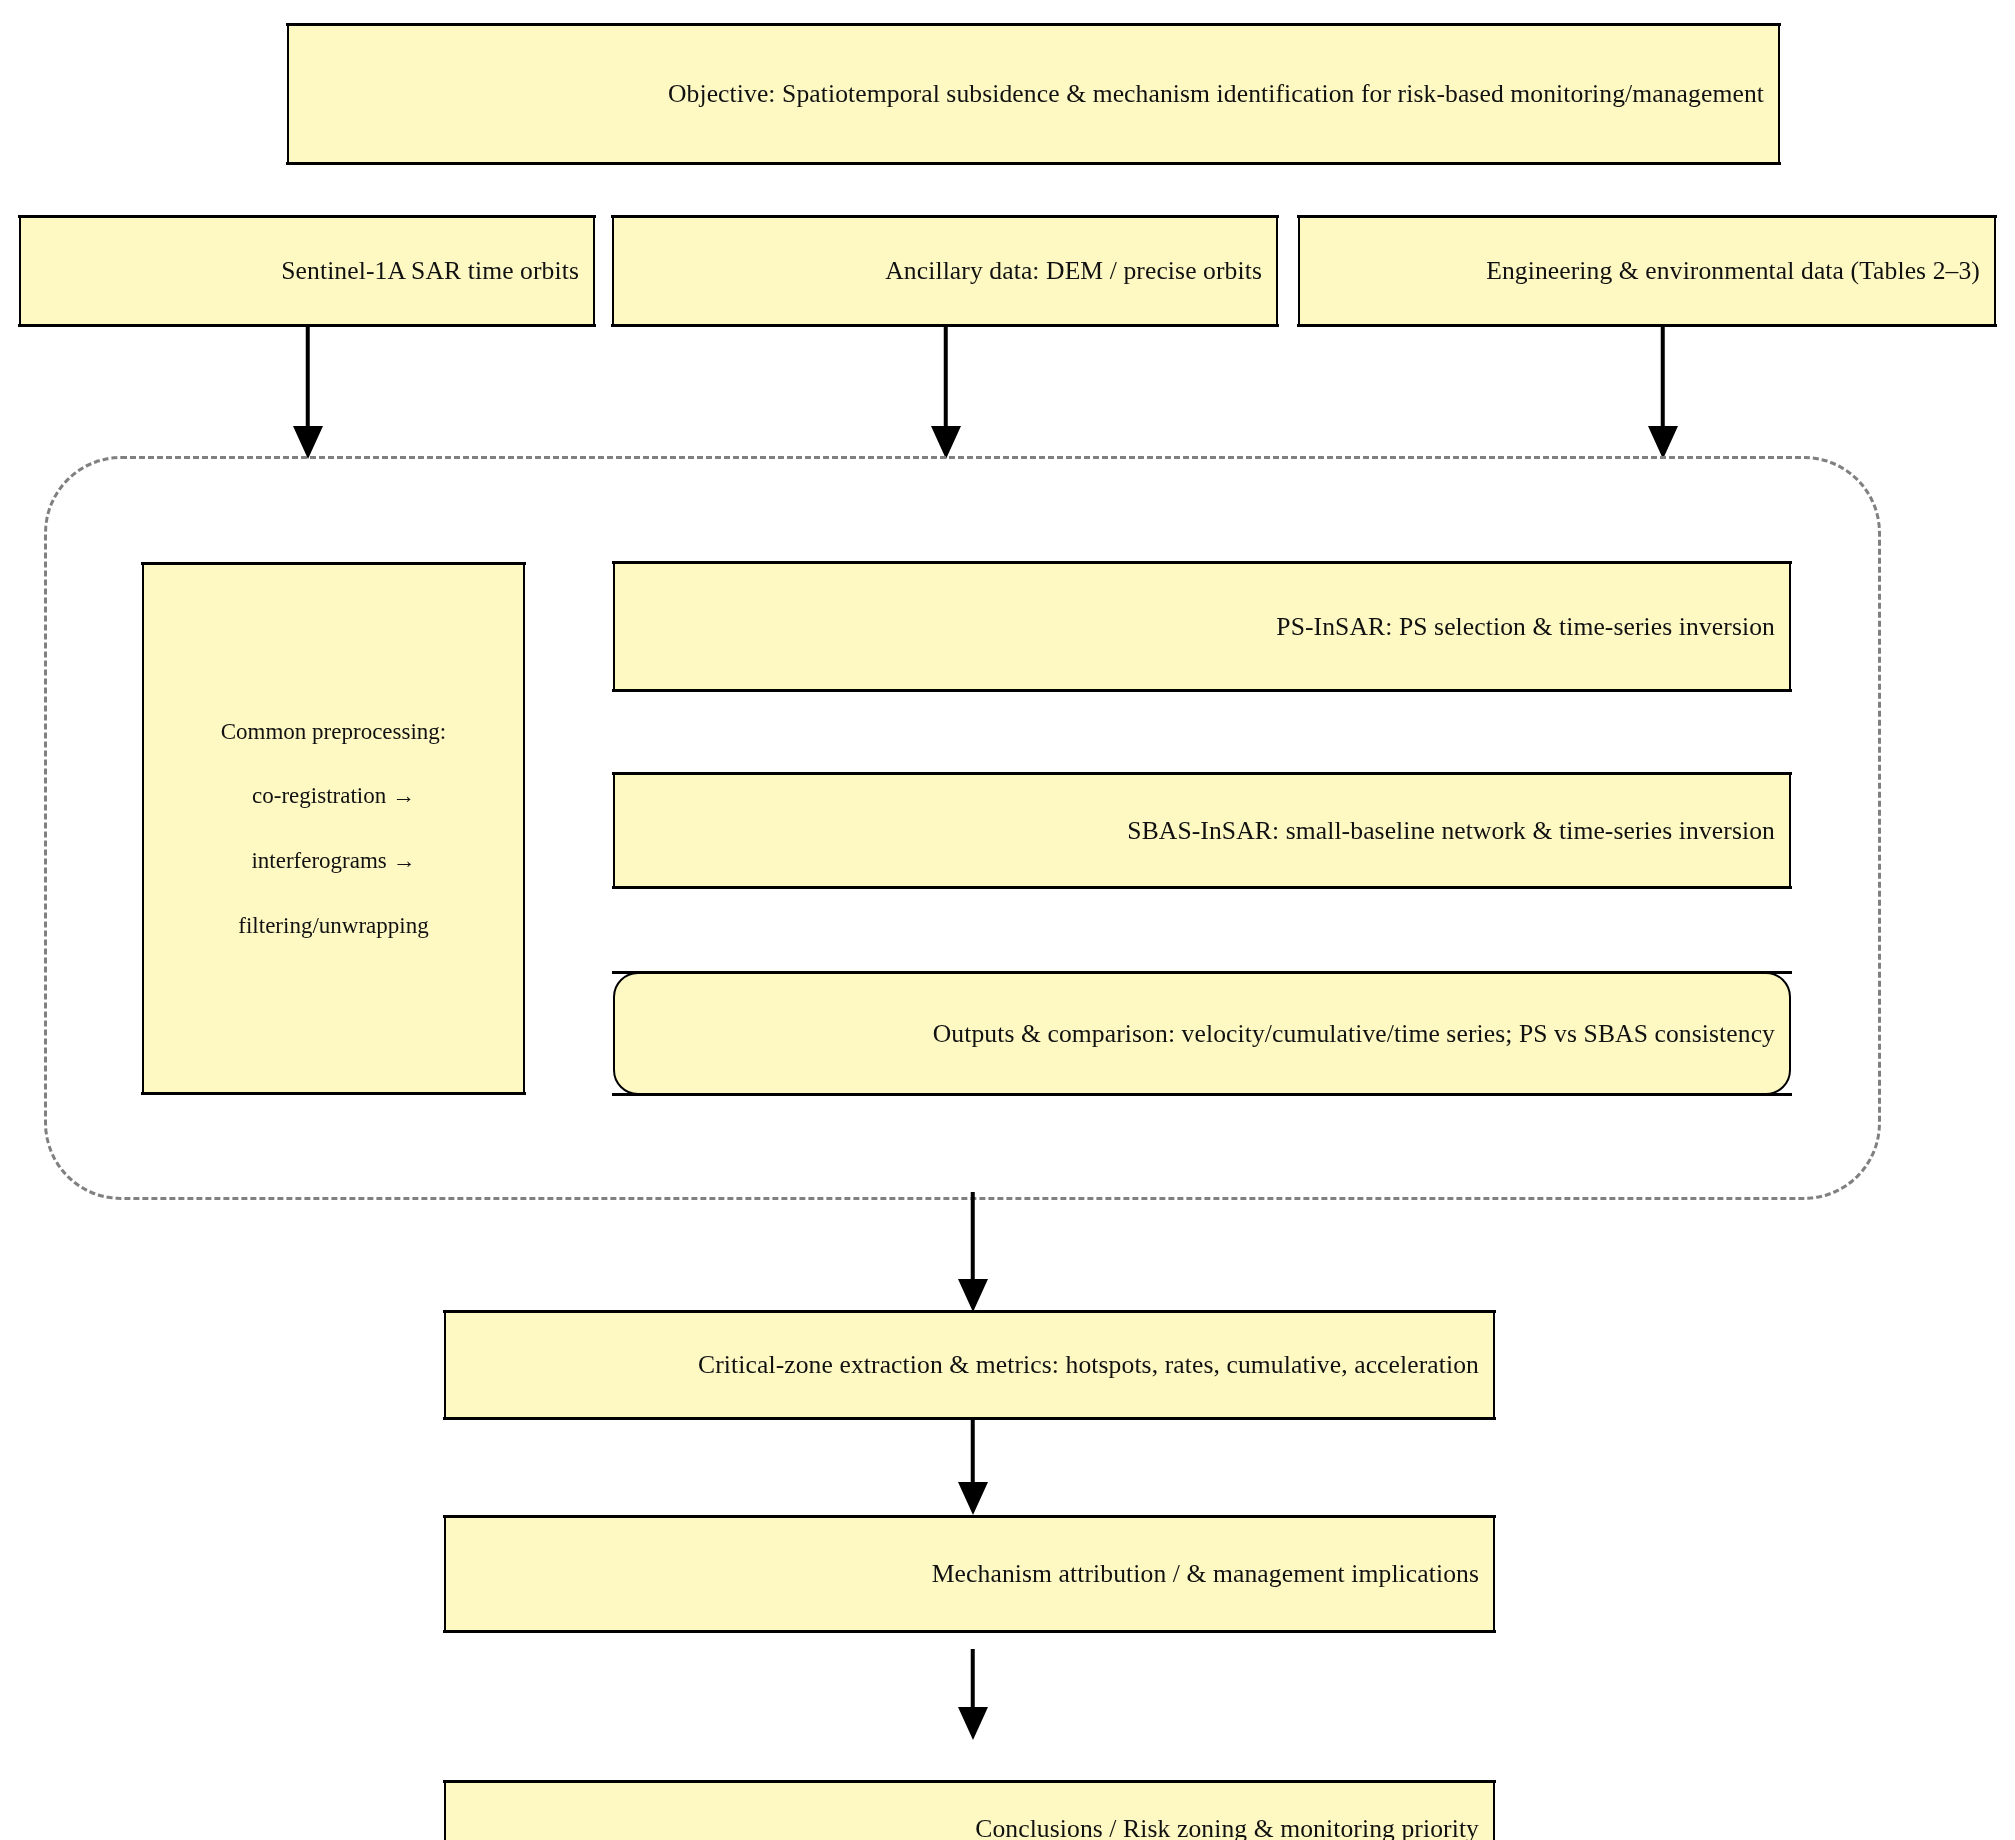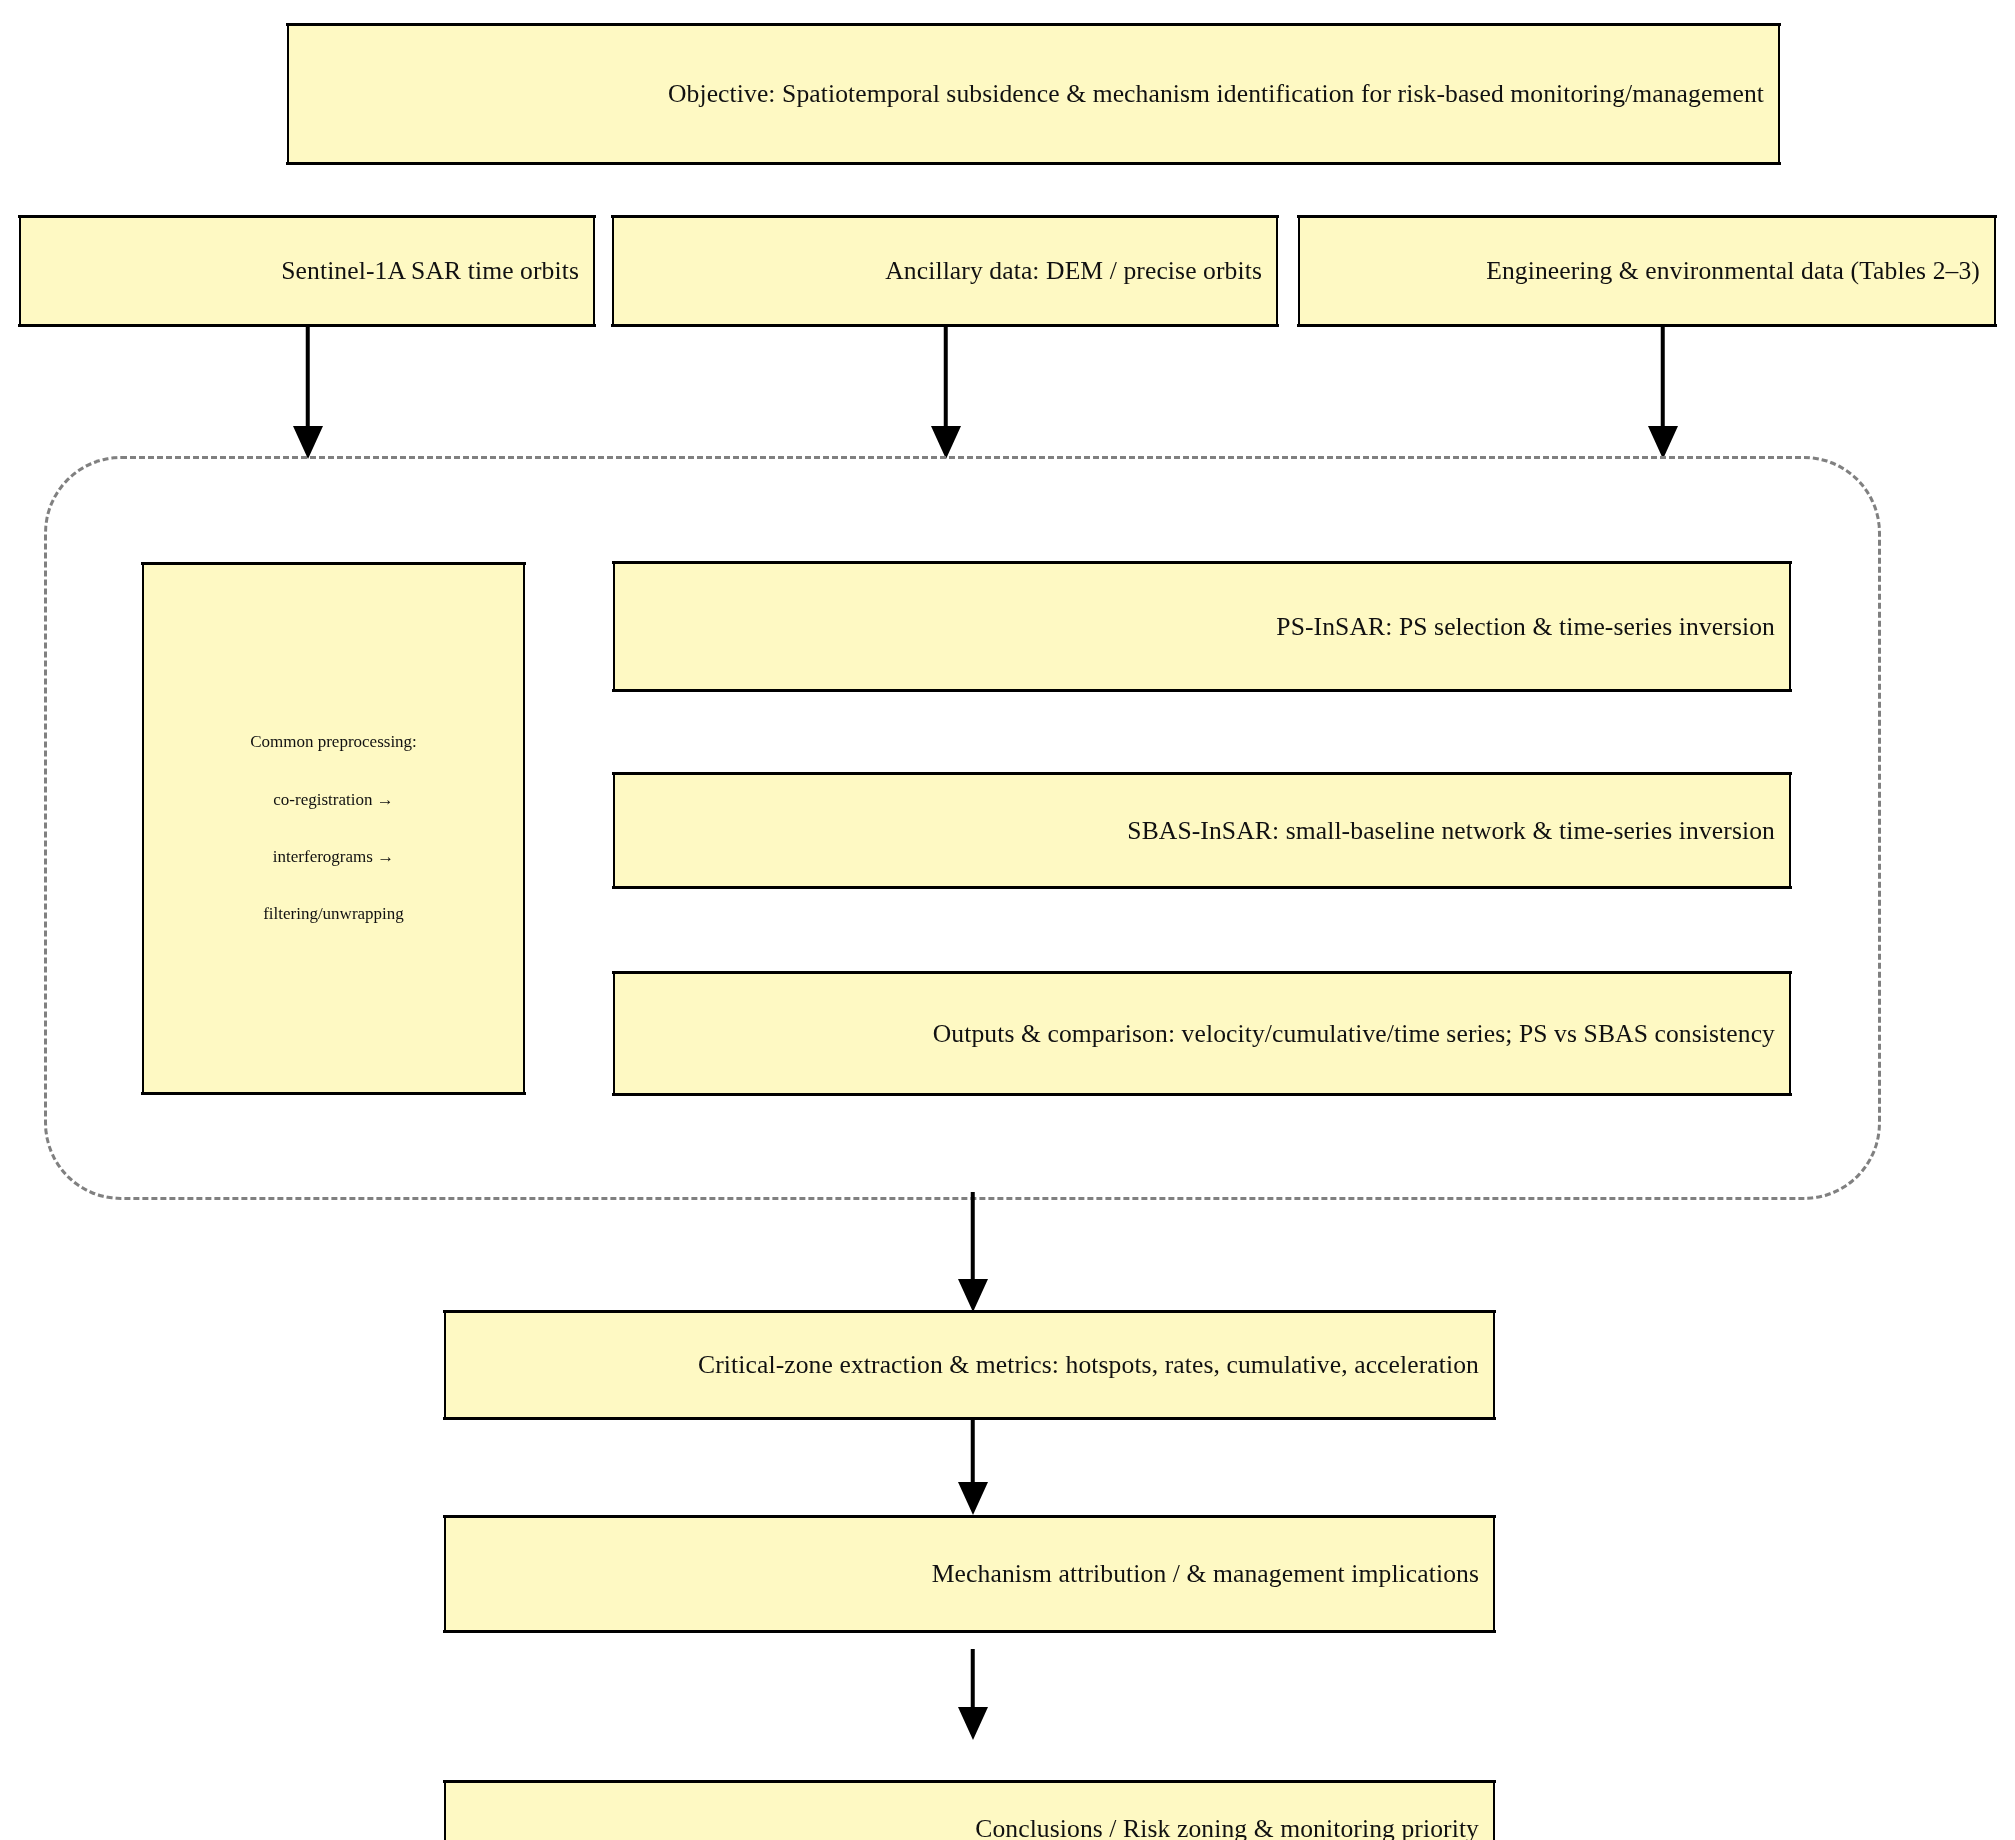--- a/index.html
+++ b/index.html
@@ -90,21 +90,21 @@
   .prep-lines {
     position: relative;
     z-index: 2;
     display: flex;
     flex-direction: column;
     align-items: center;
     justify-content: center;
     gap: 37px;
     width: 100%;
     color: #111;
-    font-size: 17px;
+    font-size: 23px;
     line-height: 1.2;
   }
   .prep-lines .line { white-space: nowrap; }
 </style>
 </head>
 <body>
 
 <div id="page">
 
   <div class="box" style="left:287px; top:24px; width:1493px; height:140px;">
@@ -151,21 +151,21 @@
   </div>
 
   <div class="box" style="left:613px; top:773px; width:1178px; height:115px;">
     <span class="txt">SBAS-InSAR: small-baseline network &amp; time-series inversion</span>
   </div>
 
   <div class="box" style="left:613px; top:562px; width:1178px; height:129px;">
     <span class="txt">PS-InSAR: PS selection &amp; time-series inversion</span>
   </div>
 
-  <div class="box" style="left:613px; top:972px; width:1178px; height:123px;">
+  <div class="box" style="left:613px; top:972px; width:1178px; height:123px;border-radius:25px;">
     <span class="txt">Outputs &amp; comparison: velocity/cumulative/time series; PS vs SBAS consistency</span>
   </div>
 
   <div class="arrow" style="left:956px; top:1192px; width:33px; height:120px;">
     <div class="shaft" style="height:90px;"></div>
     <div class="head"></div>
   </div>
 
   <div class="box" style="left:444px; top:1311px; width:1051px; height:108px;">
     <span class="txt">Critical-zone extraction &amp; metrics: hotspots, rates, cumulative, acceleration</span>

